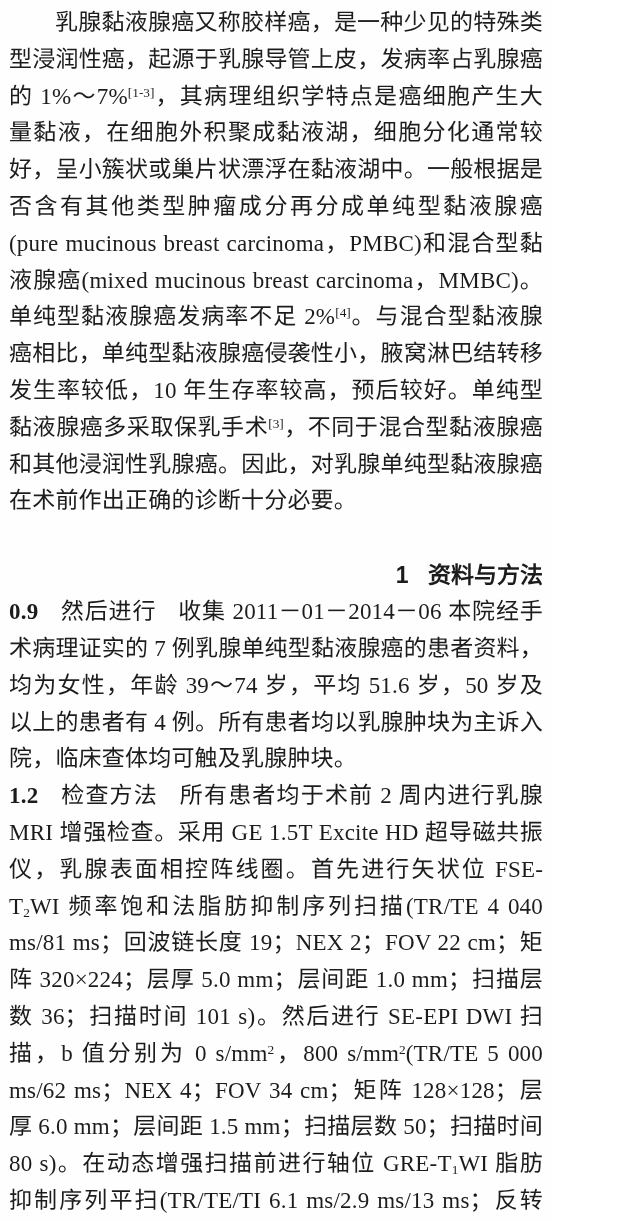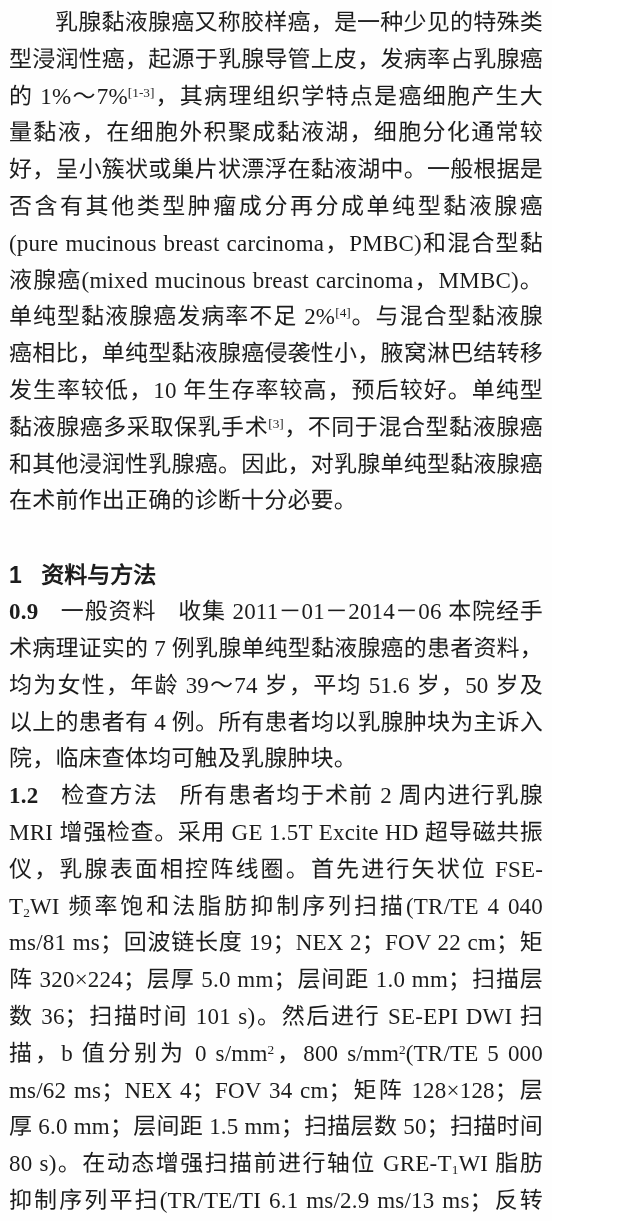--- a/index.html
+++ b/index.html
@@ -28,21 +28,21 @@
   }
   p.indent {
     text-indent: 2em;
   }
   .section-heading {
     margin: 37px 0 0 0;
     font-family: "Liberation Sans", "DejaVu Sans", sans-serif;
     font-weight: 700;
     font-size: 23px;
     line-height: 37px;
-    text-align: left;
+    text-align: right;
   }
   .sec-num {
     margin-right: 0.85em;
   }
   .sub-num {
     font-weight: 700;
     margin-right: 0.95em;
   }
   .sub-title {
     margin-right: 0.95em;
@@ -65,20 +65,20 @@
 
 <div class="page">
 
   <p class="para indent"><span>乳腺黏液腺癌又称胶样癌，是一种少见的特殊类型浸润性癌，起源于乳腺导管上皮，发病率占乳腺癌的 1%～7%</span><span class="seg-sup">[1-3]</span><span>，其病理组织学特点是癌细胞产生大量黏液，在细胞外积聚成黏液湖，细胞分化通常较好，呈小簇状或巢片状漂浮在黏液湖中。一般根据是否含有其他类型肿瘤成分再分成单纯型黏液腺癌(pure mucinous breast carcinoma，PMBC)和混合型黏液腺癌(mixed mucinous breast carcinoma，MMBC)。单纯型黏液腺癌发病率不足 2%</span><span class="seg-sup">[4]</span><span>。与混合型黏液腺癌相比，单纯型黏液腺癌侵袭性小，腋窝淋巴结转移发生率较低，10 年生存率较高，预后较好。单纯型黏液腺癌多采取保乳手术</span><span class="seg-sup">[3]</span><span>，不同于混合型黏液腺癌和其他浸润性乳腺癌。因此，对乳腺单纯型黏液腺癌在术前作出正确的诊断十分必要。</span></p>
 
   <h2 class="section-heading">
     <span class="sec-num">1</span><span class="sec-title">资料与方法</span>
   </h2>
 
   <p class="para">
-    <span class="sub-num">0.9</span><span class="sub-title">一般资料</span><span><span>收集 2011－01－2014－06 本院经手术病理证实的 7 例乳腺单纯型黏液腺癌的患者资料，均为女性，年龄 39～74 岁，平均 51.6 岁，50 岁及以上的患者有 4 例。所有患者均以乳腺肿块为主诉入院，临床查体均可触及乳腺肿块。</span></span>
+    <span class="sub-num">0.9</span><span class="sub-title">然后进行</span><span><span>收集 2011－01－2014－06 本院经手术病理证实的 7 例乳腺单纯型黏液腺癌的患者资料，均为女性，年龄 39～74 岁，平均 51.6 岁，50 岁及以上的患者有 4 例。所有患者均以乳腺肿块为主诉入院，临床查体均可触及乳腺肿块。</span></span>
   </p>
 
   <p class="para">
     <span class="sub-num">1.2</span><span class="sub-title">检查方法</span><span><span>所有患者均于术前 2 周内进行乳腺 MRI 增强检查。采用 GE 1.5T Excite HD 超导磁共振仪，乳腺表面相控阵线圈。首先进行矢状位 FSE-T</span><span class="seg-sub">2</span><span>WI 频率饱和法脂肪抑制序列扫描(TR/TE 4 040 ms/81 ms；回波链长度 19；NEX 2；FOV 22 cm；矩阵 320×224；层厚 5.0 mm；层间距 1.0 mm；扫描层数 36；扫描时间 101 s)。然后进行 SE-EPI DWI 扫描，b 值分别为 0 s/mm</span><span class="seg-sup">2</span><span>，800 s/mm</span><span class="seg-sup">2</span><span>(TR/TE 5 000 ms/62 ms；NEX 4；FOV 34 cm；矩阵 128×128；层厚 6.0 mm；层间距 1.5 mm；扫描层数 50；扫描时间 80 s)。在动态增强扫描前进行轴位 GRE-T</span><span class="seg-sub">1</span><span>WI 脂肪抑制序列平扫(TR/TE/TI 6.1 ms/2.9 ms/13 ms；反转角 10°；NEX 0.8；FOV 36 cm；矩阵 350×350；层厚 3.2 mm；层间距 0 mm；扫描层数 48；扫描时间 58 s)。采用高压注射器经手背浅静脉团注对比剂钆喷替酸葡甲胺(Gd-DTPA)，用量 15 mL，流率 2.0～3.0 mL/s。采用 Vibrant 序列进行 3D GRE-T</span></span>
   </p>
 
 </div>
 
 </body></html>

